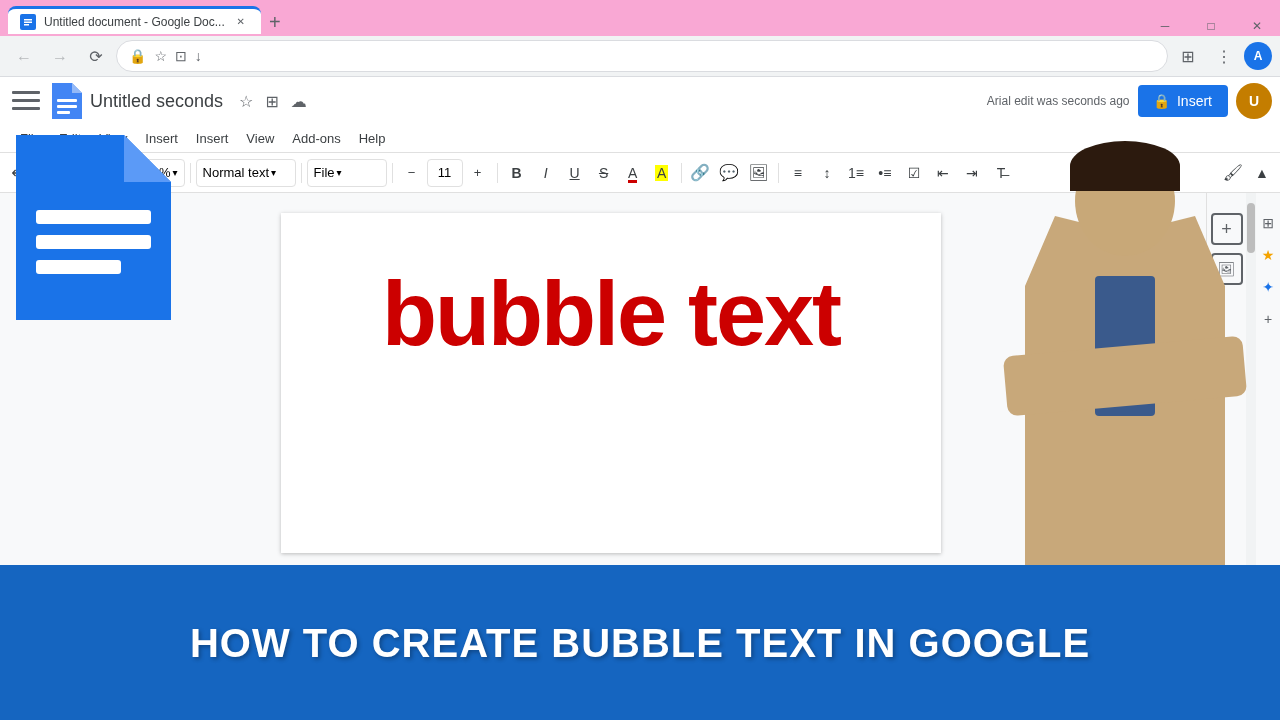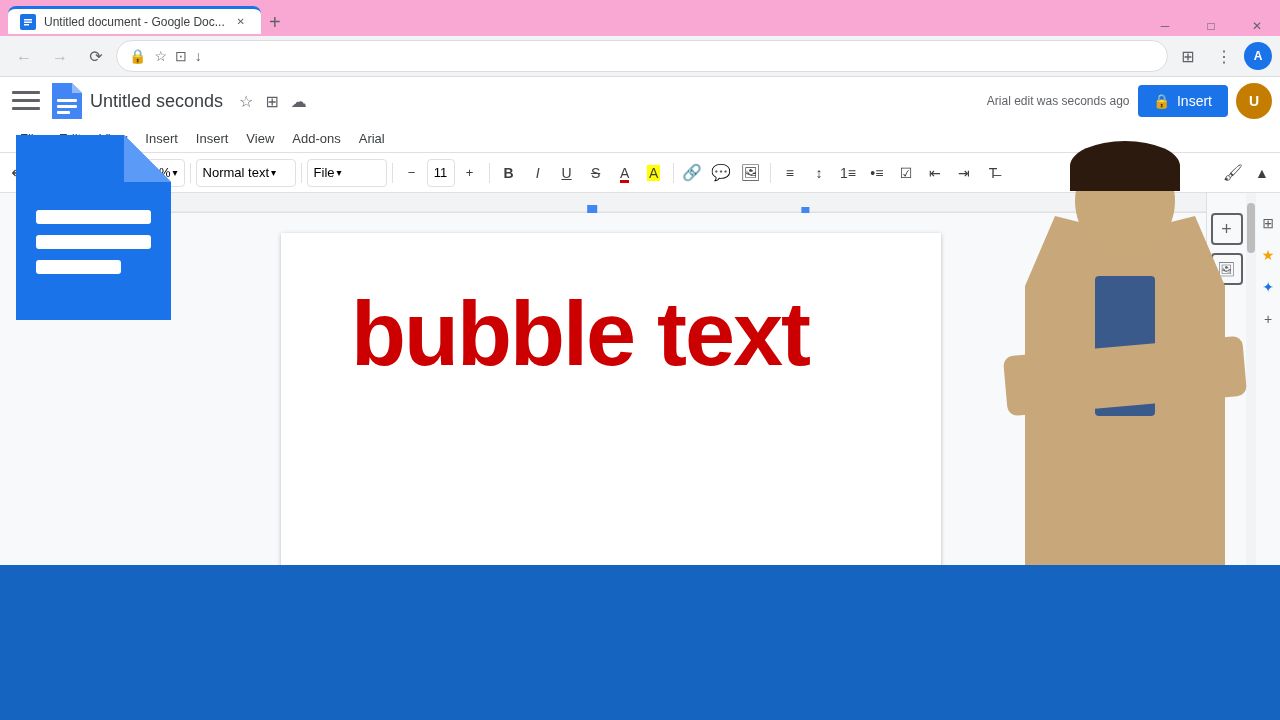--- a/index.html
+++ b/index.html
@@ -117,21 +117,21 @@
     </div>
 
     <div style="display:flex; align-items:center; padding:0 12px; height:28px; gap:2px; border-bottom:1px solid #e0e0e0;">
       <span class="menu-item">File</span>
       <span class="menu-item">Edit</span>
       <span class="menu-item">View</span>
       <span class="menu-item">Insert</span>
       <span class="menu-item">Insert</span>
       <span class="menu-item">View</span>
       <span class="menu-item">Add-ons</span>
-      <span class="menu-item">Arial</span>
+      <span class="menu-item">Help</span>
     </div>
 
     <div style="display:flex; align-items:center; padding:2px 4px; height:40px; border-bottom:1px solid #e0e0e0; gap:1px; overflow:hidden;">
 
       <div class="toolbar-btn" style="font-size:16px;">↩</div>
       <div class="toolbar-btn" style="font-size:16px;">↪</div>
       <div class="toolbar-btn" style="font-size:16px;">🖨</div>
       <div class="toolbar-btn" style="font-size:16px;">✓</div>
       <div class="toolbar-separator"></div>
 
@@ -147,21 +147,21 @@
       </div>
       <div class="toolbar-separator"></div>
 
       <div style="display:flex; align-items:center; height:28px; border:1px solid #e0e0e0; border-radius:4px; padding:0 6px; font-size:13px; cursor:pointer; gap:2px; min-width:80px;">
         <span>File</span>
         <span style="font-size:10px;">▾</span>
       </div>
       <div class="toolbar-separator"></div>
 
       <div class="toolbar-btn">−</div>
-      <div style="width:28px; height:28px; border:1px solid #e0e0e0; border-radius:4px; display:flex; align-items:center; justify-content:center; font-size:13px;">11</div>
+      <div style="width:36px; height:28px; border:1px solid #e0e0e0; border-radius:4px; display:flex; align-items:center; justify-content:center; font-size:13px;">11</div>
       <div class="toolbar-btn">+</div>
       <div class="toolbar-separator"></div>
 
       <div class="toolbar-btn bold-btn" style="font-weight:bold; font-size:14px;">B</div>
       <div class="toolbar-btn italic-btn" style="font-style:italic; font-size:14px;">I</div>
       <div class="toolbar-btn underline-btn" style="text-decoration:underline; font-size:14px;">U</div>
       <div class="toolbar-btn" style="text-decoration:line-through; font-size:14px;">S</div>
       <div class="toolbar-btn" style="font-size:14px; position:relative;">
         <div style="position:relative;">
           <span>A</span>
@@ -187,21 +187,21 @@
       <div style="flex:1;"></div>
       <div class="toolbar-btn" style="font-size:16px;">🖌</div>
       <div class="toolbar-btn" style="font-size:14px;">▲</div>
     </div>
   </div>
 
   <div style="display:flex; height:calc(565px - 36px - 40px - 48px - 28px - 40px); background:#f8f9fa; overflow:hidden;">
 
     <div style="width:16px; background:#f8f9fa; display:flex; flex-direction:column; align-items:center; font-size:10px; color:#9e9e9e;"></div>
 
-    <div style="flex:1; display:flex; flex-direction:column; overflow:hidden;">
+    <div style="flex:1; display:flex; flex-direction:row; overflow:hidden;text-align:center;">
 
       <div style="height:20px; background:#f1f3f4; border-bottom:1px solid #e0e0e0; position:relative;">
 
         <svg width="100%" height="20" style="position:absolute; top:0; left:0;">
           <line x1="0" y1="19" x2="100%" y2="19" stroke="#e0e0e0" stroke-width="1"></line>
 
           <rect x="48%" y="12" width="10" height="8" fill="#4285f4"></rect>
           <rect x="66%" y="14" width="8" height="6" fill="#4285f4"></rect>
         </svg>
       </div>
@@ -256,17 +256,17 @@
           <div style="position:absolute; top:-5px; left:-5px; right:-5px; height:50px; background:#2c1a0e; border-radius:50% 50% 0 0;"></div>
         </div>
 
         <div style="position:absolute; bottom:160px; left:10px; right:10px; height:60px; background:#c8a87a; border-radius:10px; transform:rotate(-5deg);"></div>
       </div>
     </div>
   </div>
 
   <div style="position:absolute; bottom:0; left:0; width:100%; height:155px; background:#1565c0; display:flex; align-items:center; justify-content:center; z-index:20;">
     <div style="color:white; font-size:40px; font-weight:900; text-align:center; text-transform:uppercase; font-family:Arial, sans-serif; letter-spacing:1px; line-height:1.25; text-shadow: 2px 2px 4px rgba(0,0,0,0.3);">
-      <br>
+      <span>HOW TO CREATE BUBBLE TEXT IN GOOGLE</span><br>
     </div>
   </div>
 
 </div>
 
 </body></html>

